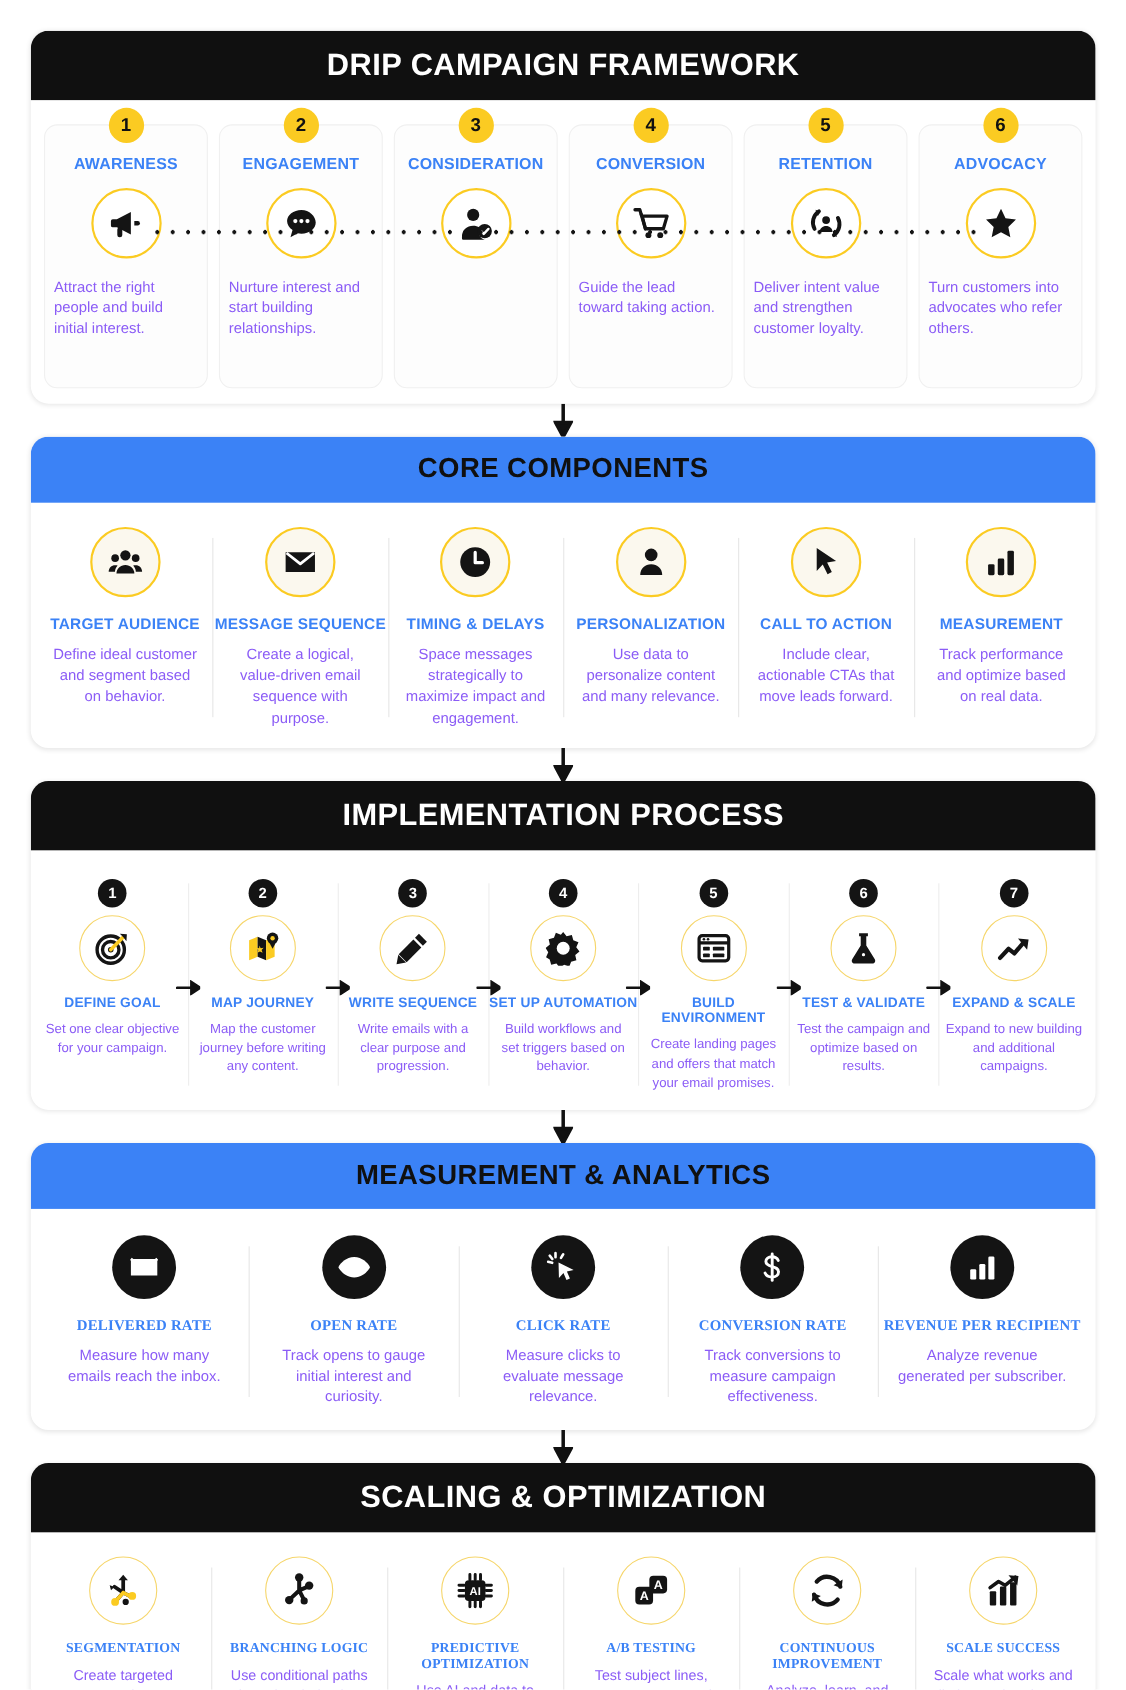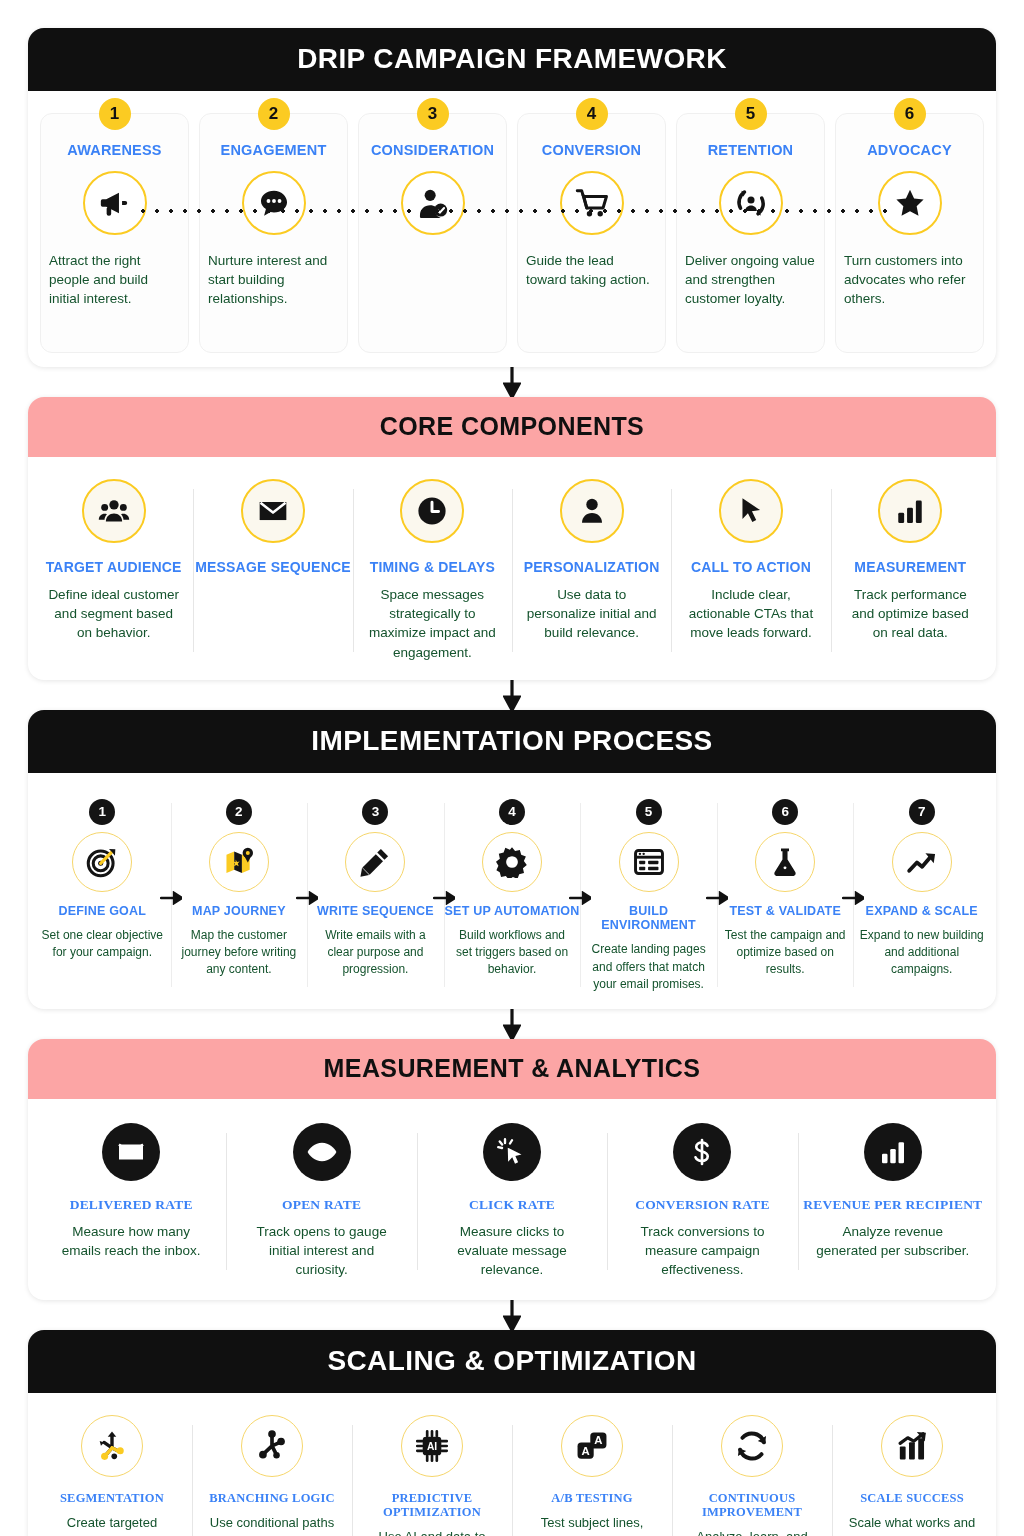--- a/index.html
+++ b/index.html
@@ -24,41 +24,41 @@
     overflow: hidden;
     flex-shrink: 0;
   }
   .banner {
     text-align: center;
     font-weight: bold;
     letter-spacing: .4px;
     padding: 15px 0 16px;
   }
   .banner.dark { background: #101010; color: #ffffff; font-size: 28px; }
-  .banner.yellow { background: #fca5a5; color: #101010; font-size: 25px; }
+  .banner.yellow { background: #3b82f6; color: #101010; font-size: 25px; }
 
   .cols { display: flex; padding: 0; }
   .col {
     flex: 1 1 0;
     display: flex; flex-direction: column; align-items: center;
     text-align: center;
     position: relative;
   }
   .col.divided + .col.divided::before {
     content: "";
     position: absolute; left: 0; top: 10px; bottom: 10px;
     width: 1px; background: #e6e6e6;
   }
 
   .ttl {
     font-weight: bold; color: #3b82f6;
     letter-spacing: .2px;
     line-height: 1.15;
   }
-  .desc { color: #14532d; line-height: 1.42; }
+  .desc { color: #8b5cf6; line-height: 1.42; }
 
   
   .circ { display: flex; align-items: center; justify-content: center; border-radius: 50%; }
   .circ.ring { border: 2.5px solid #FBCB22; background: #ffffff; }
   .circ.ringcream { border: 2px solid #FBCB22; background: #FBF8EE; }
   .circ.ringsoft { border: 1.8px solid #F6D66B; background: #ffffff; }
   .circ.solid { background: #141414; }
   .circ svg { display: block; }
 
   
@@ -206,21 +206,21 @@
             <div class="circ ring">
               <svg width="34" height="34" viewBox="0 0 24 24" fill="#141414">
                 <path d="M19.6 8.6A8.6 8.6 0 0 1 17 19.6" fill="none" stroke="#141414" stroke-width="2.5" stroke-linecap="round"></path>
                 <path d="M4.6 15.6A8.6 8.6 0 0 1 7.4 4.3" fill="none" stroke="#141414" stroke-width="2.5" stroke-linecap="round"></path>
                 <path d="M5.2 3.3l2.9 1.3-1.4 2.9z"></path>
                 <path d="M19 20.8l-2.9-1.3 1.4-2.9z"></path>
                 <circle cx="12" cy="9.9" r="2.5"></circle>
                 <path d="M7.9 17.6c0-2.3 1.8-3.9 4.1-3.9s4.1 1.6 4.1 3.9z"></path>
               </svg>
             </div>
-            <div class="desc">Deliver ongoing value and strengthen customer loyalty.</div>
+            <div class="desc">Deliver intent value and strengthen customer loyalty.</div>
           </div>
           <div class="card">
             <div class="num">6</div>
             <div class="ttl">ADVOCACY</div>
             <div class="circ ring">
               <svg width="34" height="34" viewBox="0 0 24 24" fill="#141414">
                 <path d="M12 2.6l2.9 6.2 6.7.8-4.9 4.7 1.3 6.7L12 17.8 6 21l1.3-6.7L2.4 9.6l6.7-.8z"></path>
               </svg>
             </div>
             <div class="desc">Turn customers into advocates who refer others.</div>
@@ -253,40 +253,41 @@
           <div class="desc">Define ideal customer and segment based on behavior.</div>
         </div>
         <div class="col divided">
           <div class="circ ringcream">
             <svg width="32" height="32" viewBox="0 0 24 24" fill="#141414">
               <path d="M2 5.2h20v13.6H2z"></path>
               <path d="M2.6 5.8L12 13.2l9.4-7.4" fill="none" stroke="#fff" stroke-width="1.9" stroke-linejoin="round"></path>
             </svg>
           </div>
           <div class="ttl">MESSAGE SEQUENCE</div>
+          <div class="desc">Create a logical, value-driven email sequence with purpose.</div>
         </div>
         <div class="col divided">
           <div class="circ ringcream">
             <svg width="32" height="32" viewBox="0 0 24 24" fill="#141414">
               <circle cx="12" cy="12" r="10.2"></circle>
               <path d="M12 5.4v7h4.9" fill="none" stroke="#fff" stroke-width="2.2" stroke-linecap="round" stroke-linejoin="round"></path>
             </svg>
           </div>
           <div class="ttl">TIMING &amp; DELAYS</div>
           <div class="desc">Space messages strategically to maximize impact and engagement.</div>
         </div>
         <div class="col divided">
           <div class="circ ringcream">
             <svg width="32" height="32" viewBox="0 0 24 24" fill="#141414">
               <circle cx="12" cy="7.1" r="4.3"></circle>
               <path d="M4.5 20.8c0-4.3 3.3-7.3 7.5-7.3s7.5 3 7.5 7.3z"></path>
             </svg>
           </div>
           <div class="ttl">PERSONALIZATION</div>
-          <div class="desc">Use data to personalize initial and build relevance.</div>
+          <div class="desc">Use data to personalize content and many relevance.</div>
         </div>
         <div class="col divided">
           <div class="circ ringcream">
             <svg width="32" height="32" viewBox="0 0 24 24" fill="#141414">
               <path d="M5.6 2.4l13.2 8.9-6.1.9 3.2 6.6-2.9 1.5-3.3-6.7-4.1 4.4z"></path>
             </svg>
           </div>
           <div class="ttl">CALL TO ACTION</div>
           <div class="desc">Include clear, actionable CTAs that move leads forward.</div>
         </div>

